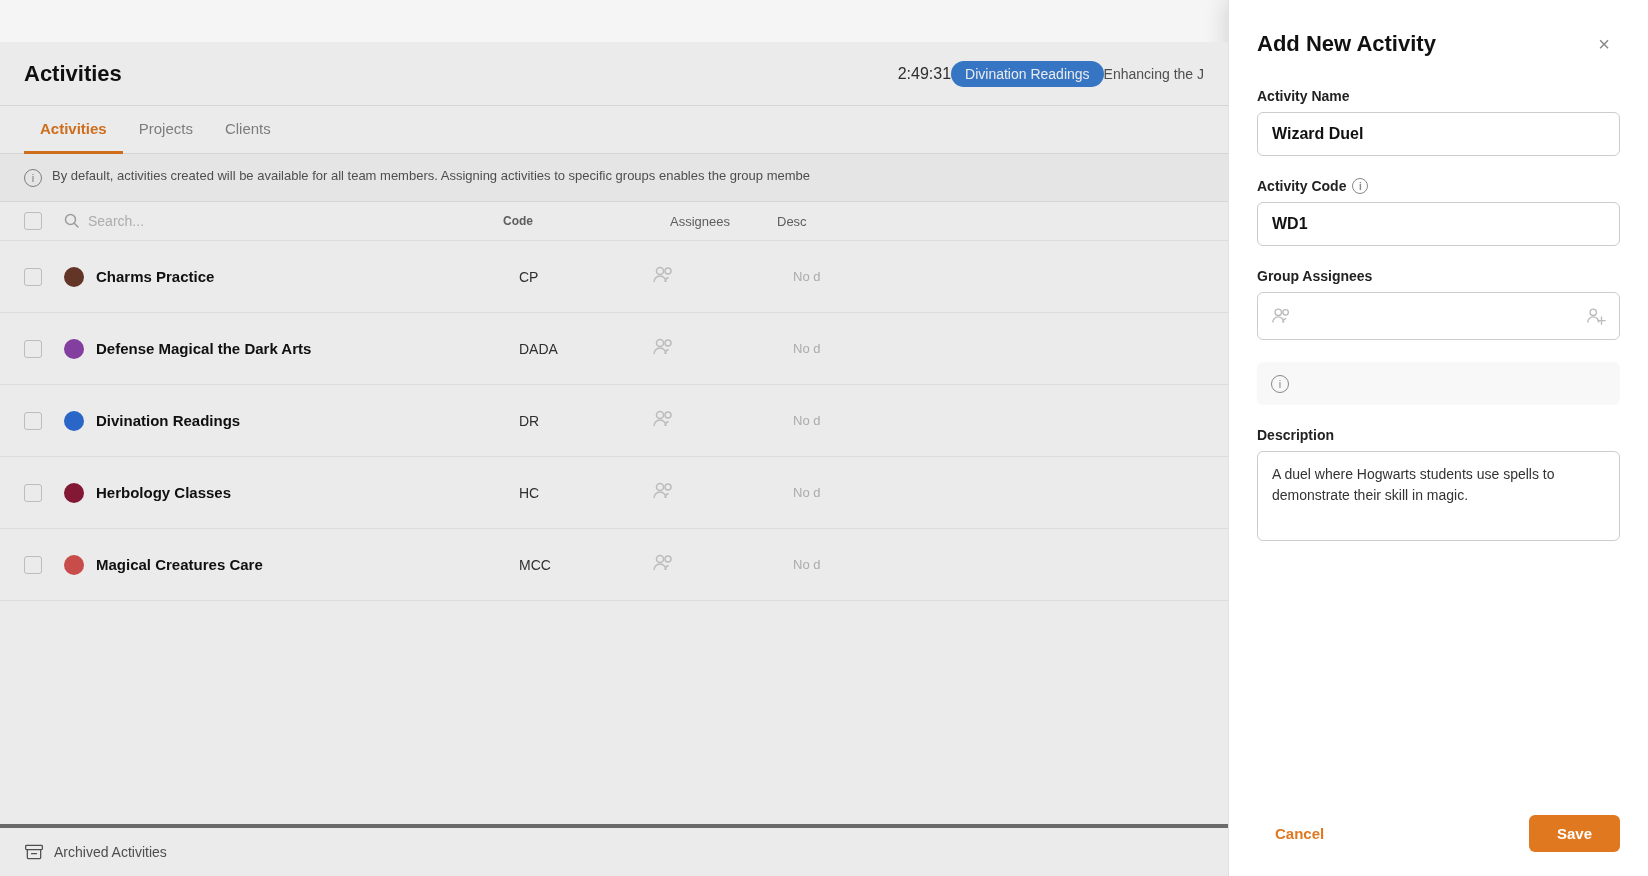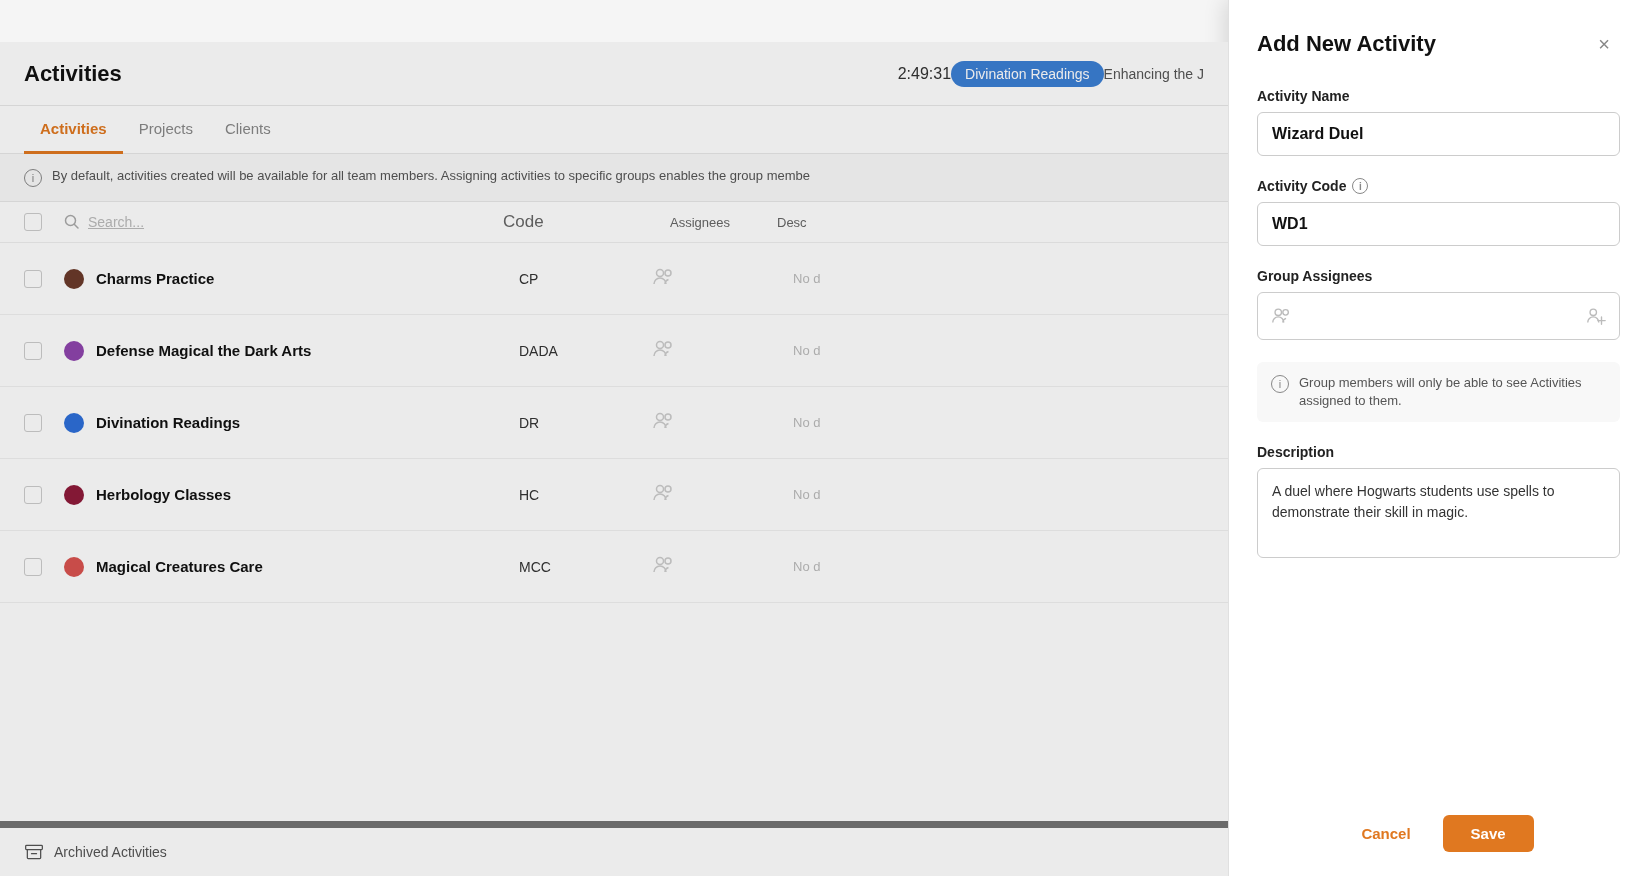--- a/index.html
+++ b/index.html
@@ -124,23 +124,22 @@
       align-items: center;
       gap: 8px;
       flex: 1;
     }
     .search-icon-svg {
       color: #aaa;
     }
     .search-placeholder {
       color: #bbb;
       font-size: 14px;
-      text-decoration: underline;
-    }
-    .col-code { width: 120px; color: #666; font-size: 17px; font-weight: 400; }
+    }
+    .col-code { width: 120px; color: #666; font-size: 12px; font-weight: 700; }
     .col-assignees { width: 130px; color: #666; font-size: 13px; font-weight: 500; text-align: center; }
     .col-desc { flex: 1; color: #666; font-size: 13px; font-weight: 500; }
 
     
     .table-row {
       display: flex;
       align-items: center;
       padding: 0 24px;
       height: 72px;
       border-bottom: 1px solid #f0f0f0;
@@ -170,21 +169,21 @@
       font-size: 13px;
       color: #bbb;
     }
 
     
     .archived-footer {
       display: flex;
       align-items: center;
       gap: 10px;
       padding: 14px 24px;
-      border-top: 7px solid #737373;
+      border-top: 4px solid #737373;
       color: #555;
       font-size: 14px;
       cursor: pointer;
     }
 
     
     .modal-panel {
       width: 420px;
       background: #ffffff;
       border-left: 1px solid #e0e0e0;
@@ -282,21 +281,21 @@
       color: #333;
       resize: none;
       height: 90px;
       outline: none;
       font-family: inherit;
       line-height: 1.5;
     }
 
     .modal-footer {
       display: flex;
-      justify-content: center;
+      justify-content: space-between;
       gap: 14px;
       margin-top: auto;
       padding-top: 20px;
     }
     .btn-cancel {
       background: none;
       border: none;
       color: #e07820;
       font-size: 15px;
       font-weight: 600;
@@ -502,21 +501,20 @@
         <circle cx="9" cy="8" r="3.5" stroke="#bbb" stroke-width="1.5"></circle>
         <path d="M3 19c0-3.314 2.686-6 6-6s6 2.686 6 6" stroke="#bbb" stroke-width="1.5"></path>
         <line x1="18" y1="13" x2="18" y2="21" stroke="#bbb" stroke-width="1.5" stroke-linecap="round"></line>
         <line x1="14" y1="17" x2="22" y2="17" stroke="#bbb" stroke-width="1.5" stroke-linecap="round"></line>
       </svg>
     </div>
   </div>
 
   <div class="group-info-box">
     <div class="info-icon">i</div>
-    <span class="group-info-text">Group members will only be able to see Activities assigned to them.</span>
   </div>
 
   <div class="form-group">
     <div class="form-label">Description</div>
     <textarea class="description-textarea" style="">A duel where Hogwarts students use spells to demonstrate their skill in magic.</textarea>
   </div>
 
   <div class="modal-footer">
     <button class="btn-cancel">Cancel</button>
     <button class="btn-save">Save</button>

